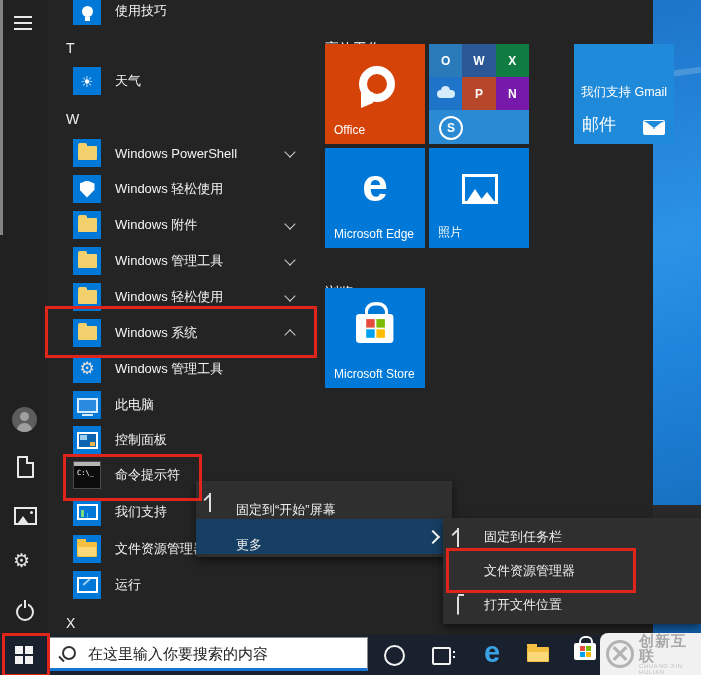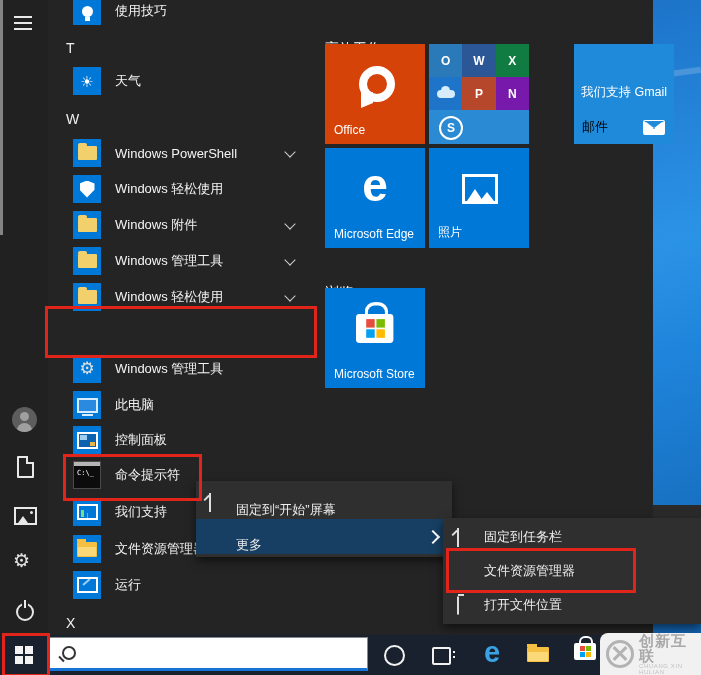--- a/index.html
+++ b/index.html
@@ -85,21 +85,21 @@
     border-left:7px solid transparent;border-right:7px solid transparent;border-bottom:9px solid #fff;}
   .minigrid{position:absolute;left:0;top:0;width:100px;height:66px;display:grid;
     grid-template-columns:repeat(3,1fr);grid-template-rows:repeat(2,1fr);}
   .mini{display:flex;align-items:center;justify-content:center;color:#fff;font-weight:bold;font-size:12px;}
   .skystrip{position:absolute;left:0;top:66px;width:100px;height:34px;background:#2a8ad4;}
   .skycircle{position:absolute;left:10px;top:6px;width:20px;height:20px;border:2px solid #fff;border-radius:50%;
     display:flex;align-items:center;justify-content:center;font-size:12px;font-weight:bold;color:#fff;}
   .cloud{width:18px;height:8px;background:#d6ebfb;border-radius:8px;position:relative;}
   .cloud::before{content:"";position:absolute;left:4px;top:-4px;width:9px;height:9px;border-radius:50%;background:#d6ebfb;}
   .mail-promo{position:absolute;left:7px;top:40px;font-size:12.5px;color:#fff;white-space:nowrap;}
-  .mail-label{position:absolute;left:8px;bottom:8px;font-size:13px;color:#000000;}
+  .mail-label{position:absolute;left:8px;bottom:8px;font-size:17px;color:#ffffff;}
   .envelope{position:absolute;right:9px;bottom:9px;width:22px;height:15px;background:#fff;border-radius:2px;}
   .envelope::before{content:"";position:absolute;left:1px;top:1px;width:0;height:0;
     border-left:10px solid transparent;border-right:10px solid transparent;border-top:8px solid #1f8ad9;}
   .envelope::after{content:"";position:absolute;left:3px;top:2px;width:16px;height:6px;
     background:#fff;clip-path:polygon(0 0,50% 100%,100% 0,100% 20%,50% 120%,0 20%);}
   .bag{width:22px;height:17px;background:#fff;border-radius:2px;position:relative;
     display:flex;align-items:center;justify-content:center;}
   .bag::before{content:"";position:absolute;top:-7px;left:5px;width:10px;height:8px;
     border:2px solid #fff;border-bottom:none;border-radius:6px 6px 0 0;}
   .bagsq{display:grid;grid-template-columns:5px 5px;grid-template-rows:5px 5px;gap:1px;}
@@ -228,20 +228,27 @@
     <span class="app-label">Windows 管理工具</span>
     <span class="chev down"></span>
   </div>
   <div class="abs app-row" style="top:279px">
     <span class="plate">
         <span class="fold"></span>
       </span>
     <span class="app-label">Windows 轻松使用</span>
     <span class="chev down"></span>
   </div>
+  <div class="abs app-row" style="top:315px">
+    <span class="plate">
+        <span class="fold"></span>
+      </span>
+    <span class="app-label">Windows 系统</span>
+    <span class="chev up"></span>
+  </div>
 
   <div class="abs app-row" style="top:351px">
     <span class="plate">
         <span class="gearsub">⚙</span>
       </span>
     <span class="app-label">Windows 管理工具</span>
   </div>
   <div class="abs app-row" style="top:387px">
     <span class="plate">
         <span class="pcmon"></span>
@@ -368,20 +375,21 @@
   <div class="abs startbtn">
     <span class="winlogo">
         <i></i>
         <i></i>
         <i></i>
         <i></i>
       </span>
   </div>
   <div class="abs searchbox">
     <span class="maglass"></span>
+    <input type="text" placeholder="在这里输入你要搜索的内容" style="">
   </div>
   <div class="abs cortana"></div>
   <div class="abs taskview"></div>
   <div class="abs tb-edge">e</div>
   <div class="abs tb-folder"></div>
   <div class="abs tb-store">
     <span class="bag">
         <span class="bagsq">
           <i style="background:#e74c3c"></i>
           <i style="background:#7cbb00"></i>

